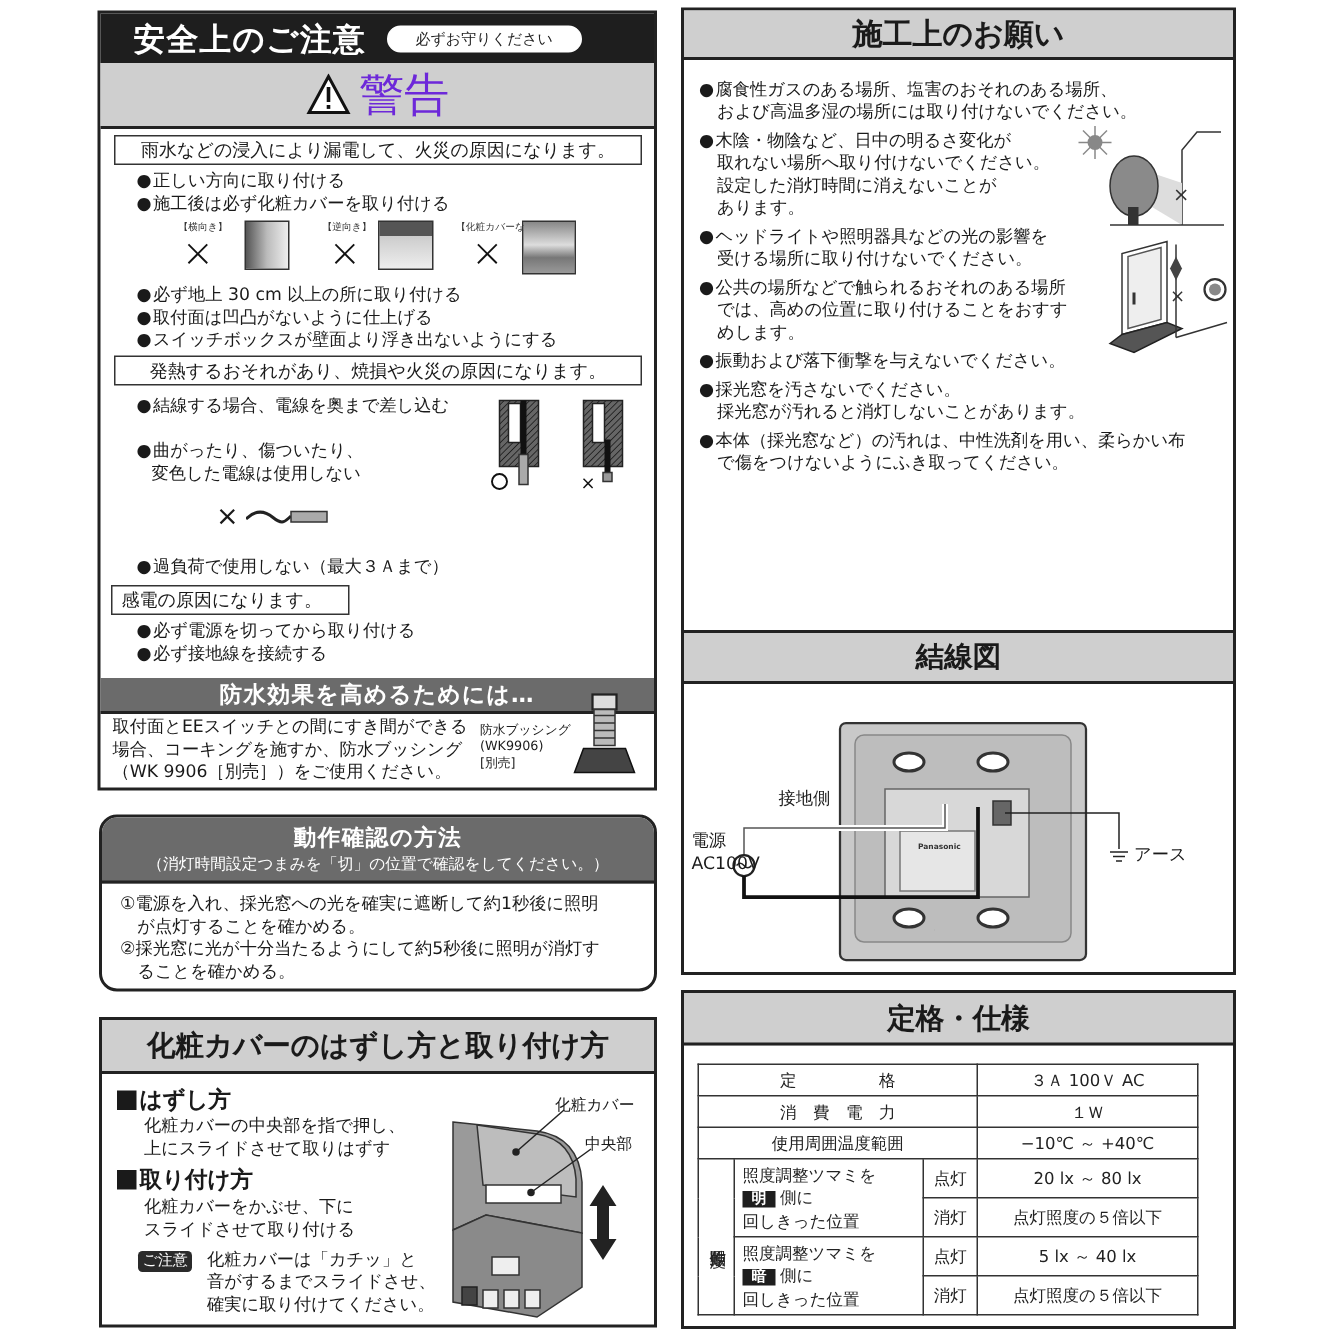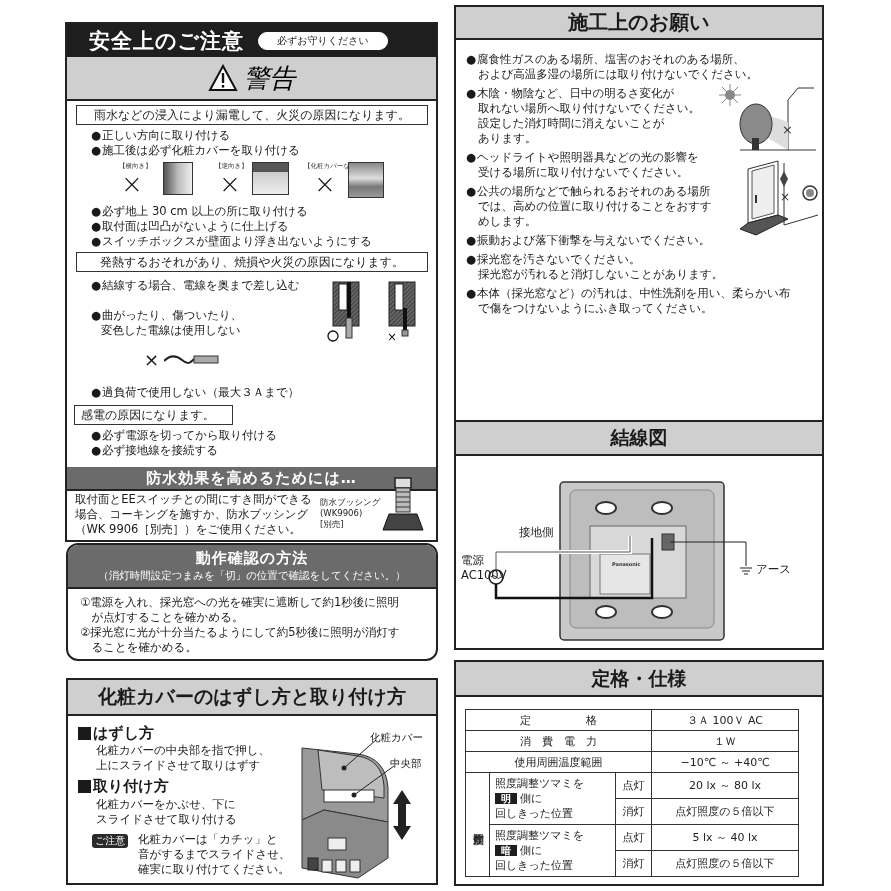--- a/index.html
+++ b/index.html
@@ -7,26 +7,26 @@
   body { position: relative; font-family: "DejaVu Sans", "Liberation Sans", sans-serif; color: #1a1a1a; }
   .panel { position: absolute; border: 2px solid #222; background: #fff; }
   .abs { position: absolute; }
   .gray-head { background: #cfcfcf; border-bottom: 2px solid #222; display: flex; align-items: center; justify-content: center; font-weight: bold; color: #1a1a1a; }
   .bullet::before { content: "●"; margin-right: 1px; }
   .t12 { font-size: 11.5px; line-height: 15px; }
   .t11 { font-size: 10.5px; line-height: 14px; }
   .boxed { border: 1.5px solid #333; background: #fff; font-size: 12px; line-height: 18px; padding: 0 6px; }
 
   
-  #safety { left: 65px; top: 22px; width: 373px; height: 520px; }
+  #safety { left: 65px; top: 7px; width: 373px; height: 520px; }
   #safety .black-head { position: absolute; left: 0; top: 0; width: 100%; height: 33px; background: #1e1e1e; display: flex; align-items: center; padding-left: 22px; }
   #safety .black-head .title { color: #fff; font-size: 21px; font-weight: bold; letter-spacing: 1px; }
   #safety .black-head .pill { margin-left: 14px; background: #fff; color: #222; border-radius: 10px; font-size: 10px; padding: 1px 18px; border: 1px solid #fff; }
   #safety .warn-head { position: absolute; left: 0; top: 33px; width: 100%; height: 44px; background: #cfcfcf; border-bottom: 2px solid #222; display: flex; align-items: center; justify-content: center; gap: 6px; }
-  #safety .warn-head .label { font-size: 26px; color: #000000; font-style: italic; }
+  #safety .warn-head .label { font-size: 30px; color: #6d28d9; }
 
   .xmark { font-size: 26px; line-height: 26px; color: #111; font-weight: 300; }
   .mini-label { font-size: 6.5px; color: #333; }
   .dev-img { border: 1px solid #333; background: linear-gradient(90deg,#555,#bbb 50%,#eee); }
 
   
   .water-head { position: absolute; left: 0; width: 100%; height: 22px; background: #6b6b6b; color: #fff; font-weight: bold; font-size: 15px; display: flex; align-items: center; justify-content: center; letter-spacing: 1px; }
 
   
   #opcheck { left: 66px; top: 543px; width: 372px; height: 118px; border-radius: 12px; overflow: hidden; }

